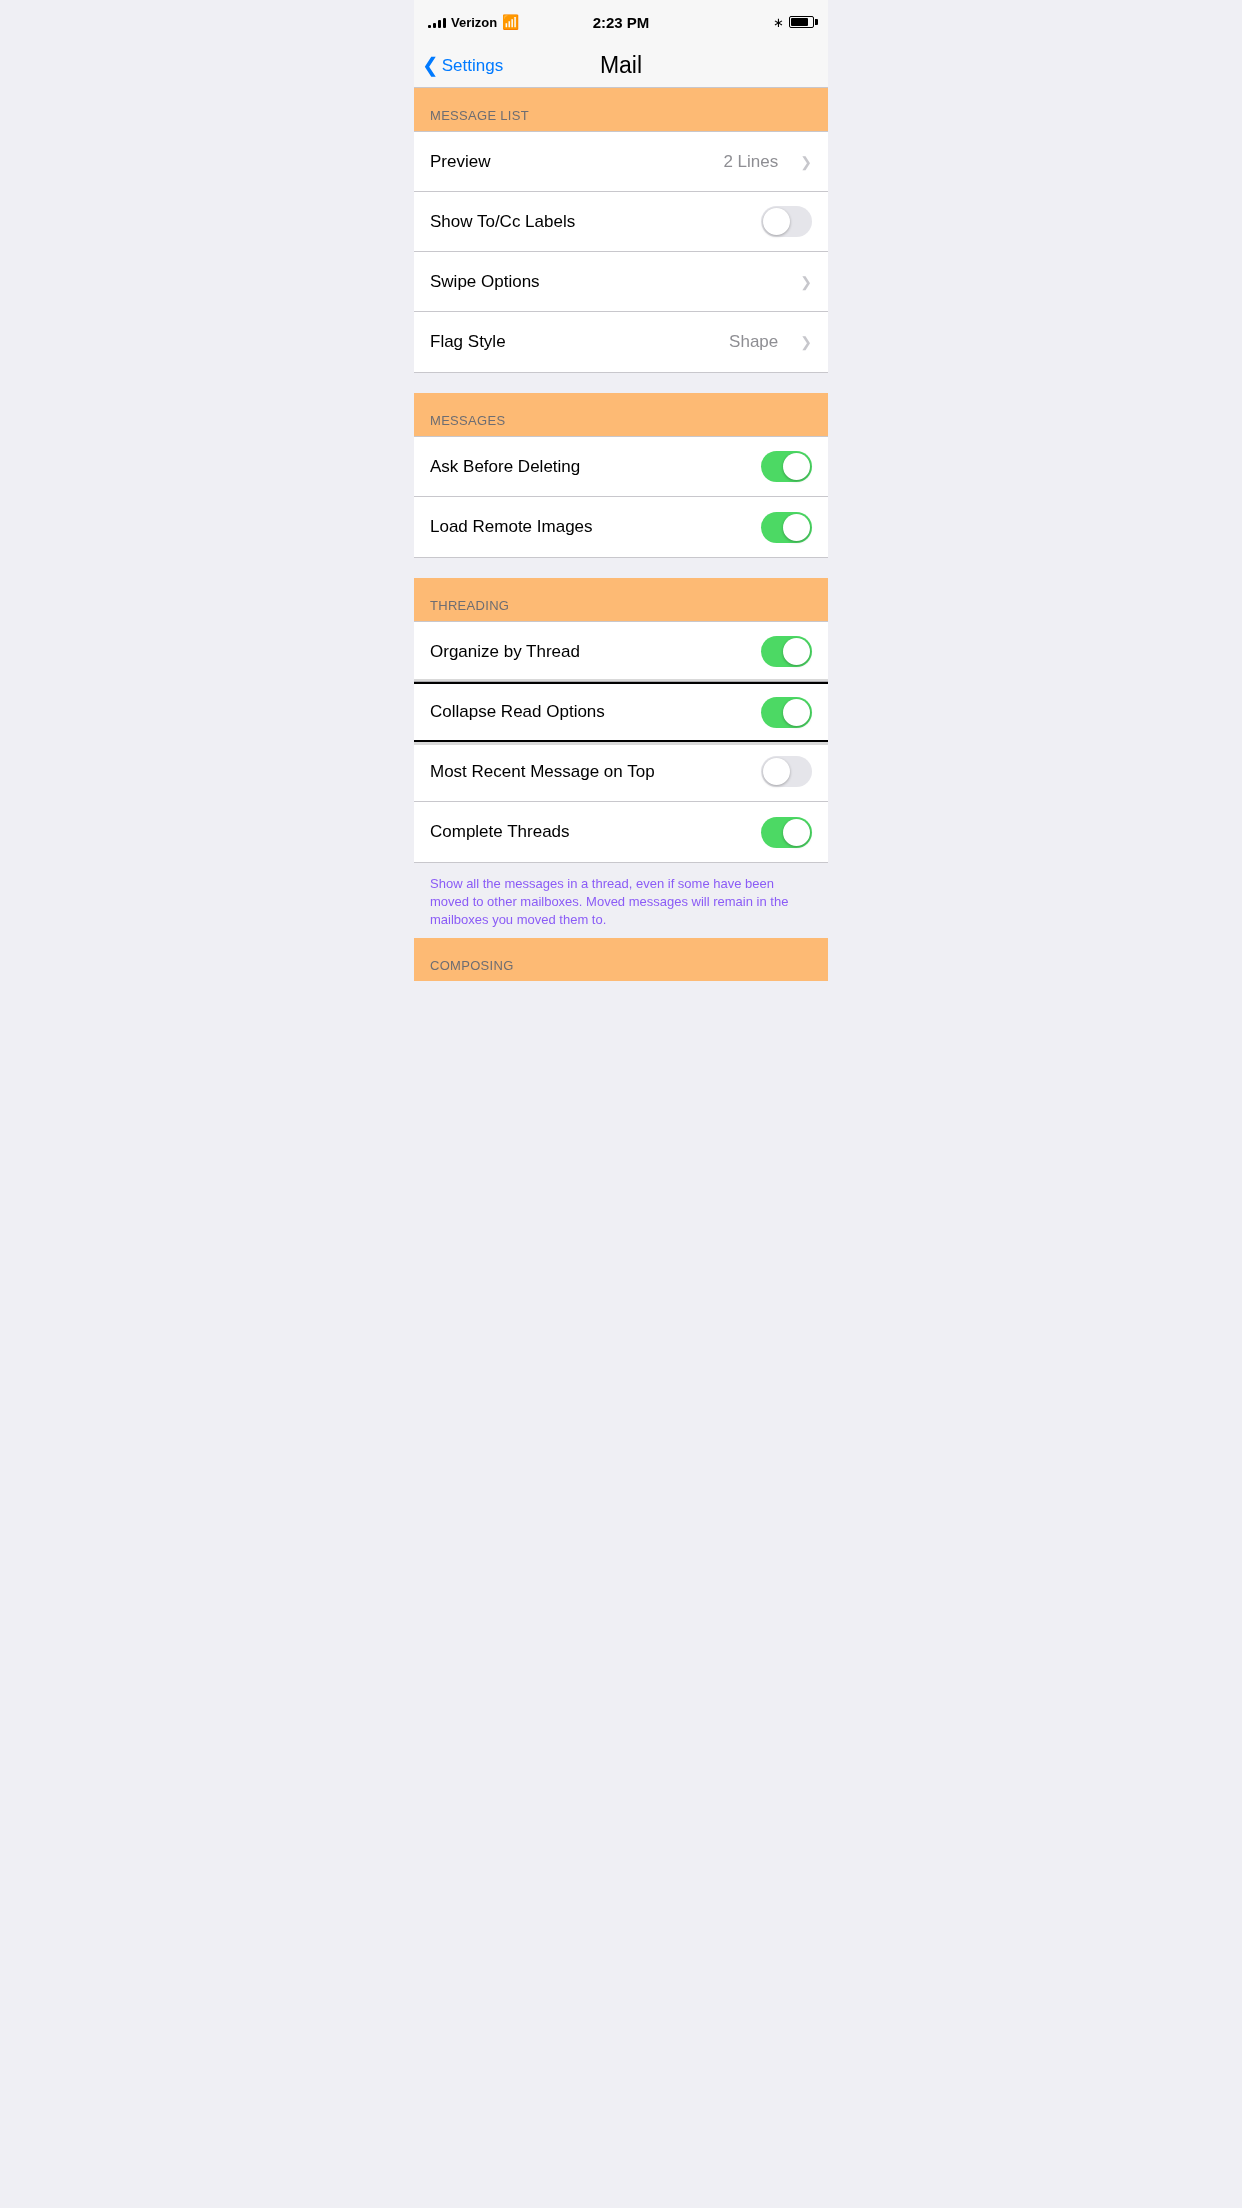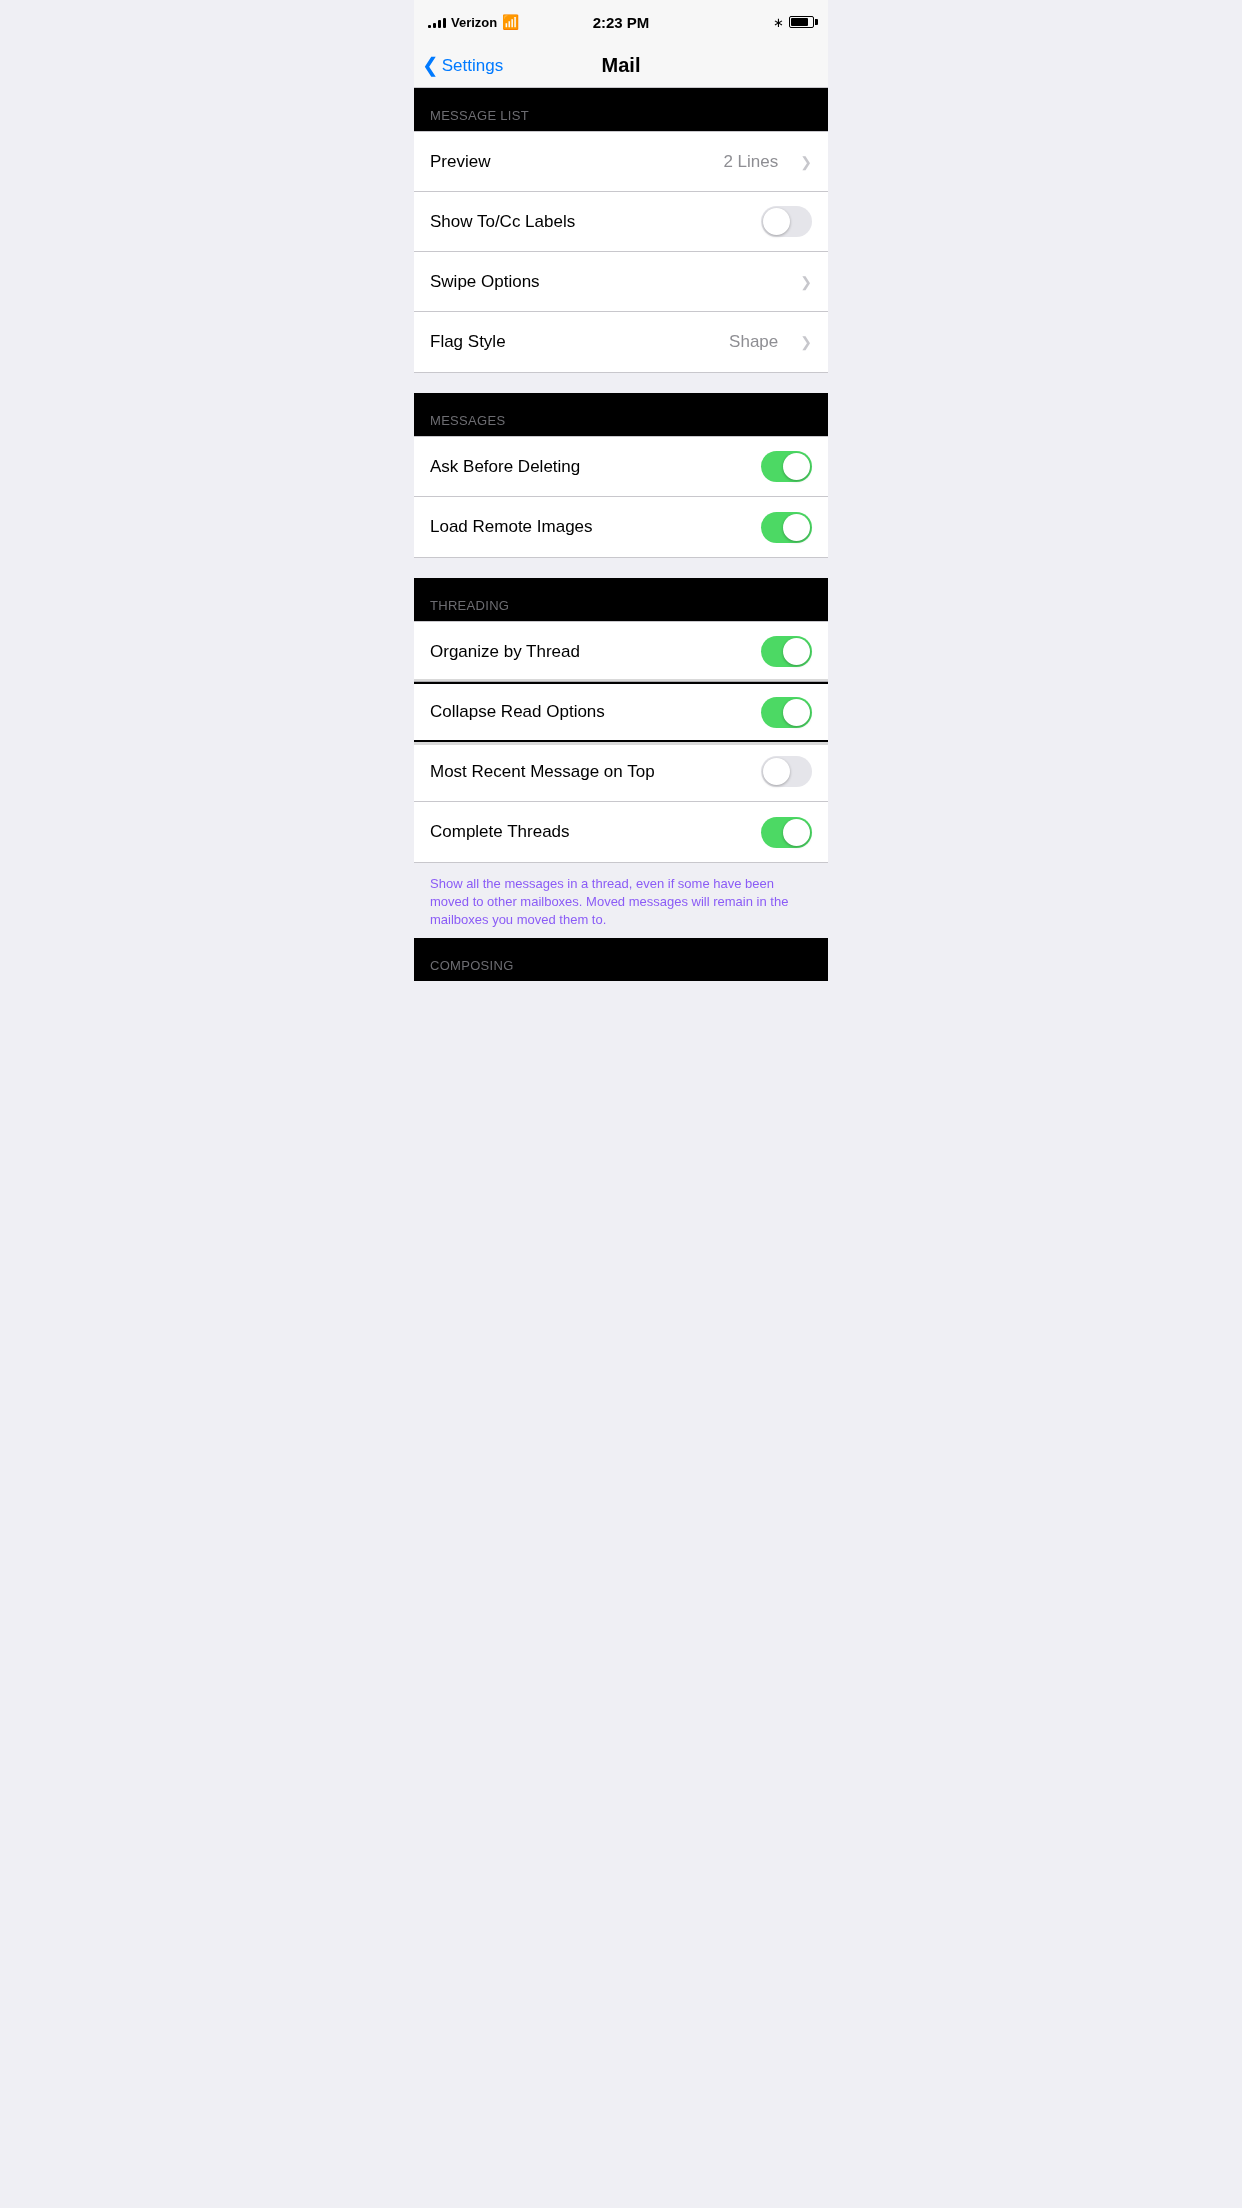--- a/index.html
+++ b/index.html
@@ -101,34 +101,34 @@
       font-size: 17px;
       cursor: pointer;
       gap: 3px;
     }
     .nav-back-chevron {
       font-size: 20px;
       line-height: 1;
       margin-top: -1px;
     }
     .nav-title {
-      font-size: 20px;
-      font-weight: 700;
+      font-size: 23px;
+      font-weight: 400;
       color: #000;
     }
 
     
     .section-header {
       padding: 20px 16px 8px 16px;
       font-size: 13px;
       font-weight: 400;
       color: #6d6d72;
       letter-spacing: 0.3px;
       text-transform: uppercase;
-      background: #000000;
+      background: #fdba74;
     }
 
     
     .settings-group {
       background: #fff;
       border-top: 1px solid #c8c7cc;
       border-bottom: 1px solid #c8c7cc;
     }
 
     .settings-row {

